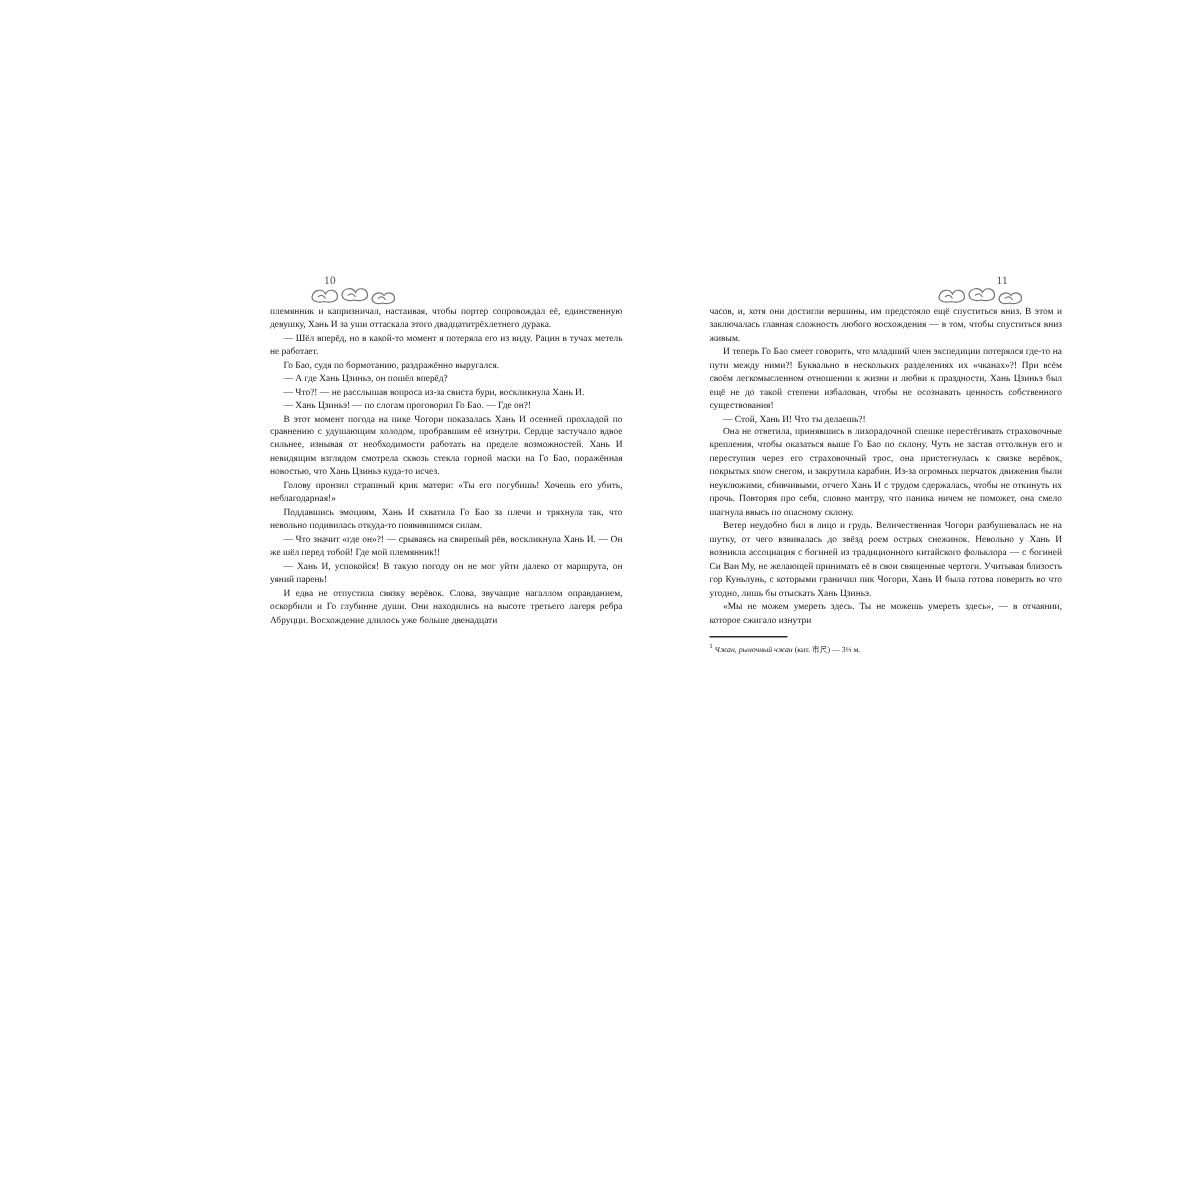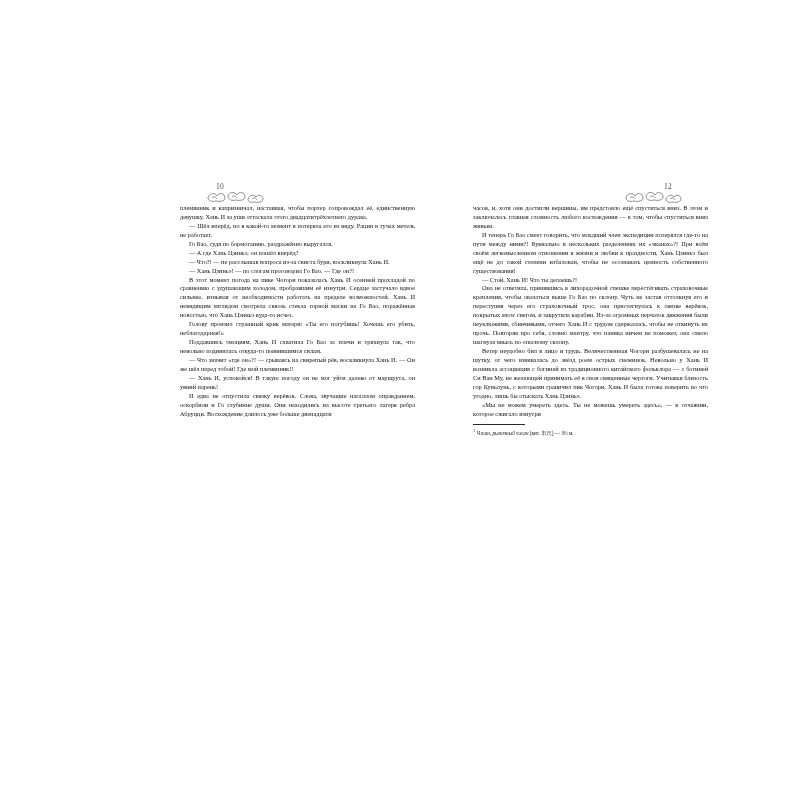--- a/index.html
+++ b/index.html
@@ -135,21 +135,21 @@
         <p class="dialog">— Что значит «где он»?! — срываясь на свирепый рёв, воскликнула Хань И. — Он же шёл перед тобой! Где мой племянник!!</p>
         <p class="dialog">— Хань И, успокойся! В такую погоду он не мог уйти далеко от маршрута, он уяний парень!</p>
         <p>И едва не отпустила связку верёвок. Слова, звучащие нагаллом оправданием, оскорбили и Го глубинне души. Они находились на высоте третьего лагеря ребра Абруцци. Восхождение длилось уже больше двенадцати</p>
       </div>
     </div>
 
     <div class="gutter"></div>
 
     <div class="page page-right">
       <div class="head">
-        <div class="folio folio-right">12</div>
+        <div class="folio folio-right">11</div>
         <svg class="ornament orn-right" viewBox="0 0 66 20" xmlns="http://www.w3.org/2000/svg">
           <g fill="none" stroke="#5b5b5b" stroke-width="0.8">
             <path d="M6 12 C7 7, 13 6, 15 10 C17 6, 23 7, 23 12 C23 15, 18 16, 14 15 C10 16, 6 15, 6 12 Z"></path>
             <path d="M10 12 C12 10, 14 11, 15 13"></path>
             <path d="M26 10 C27 6, 33 5, 35 9 C37 5, 43 6, 43 11 C43 14, 38 15, 34 14 C30 15, 26 14, 26 10 Z"></path>
             <path d="M30 11 C32 9, 34 10, 35 12"></path>
             <path d="M46 13 C47 9, 52 8, 54 11 C56 8, 61 9, 61 13 C61 16, 56 17, 53 16 C49 17, 46 16, 46 13 Z"></path>
             <path d="M50 13 C52 11, 54 12, 55 14"></path>
           </g>
         </svg>

